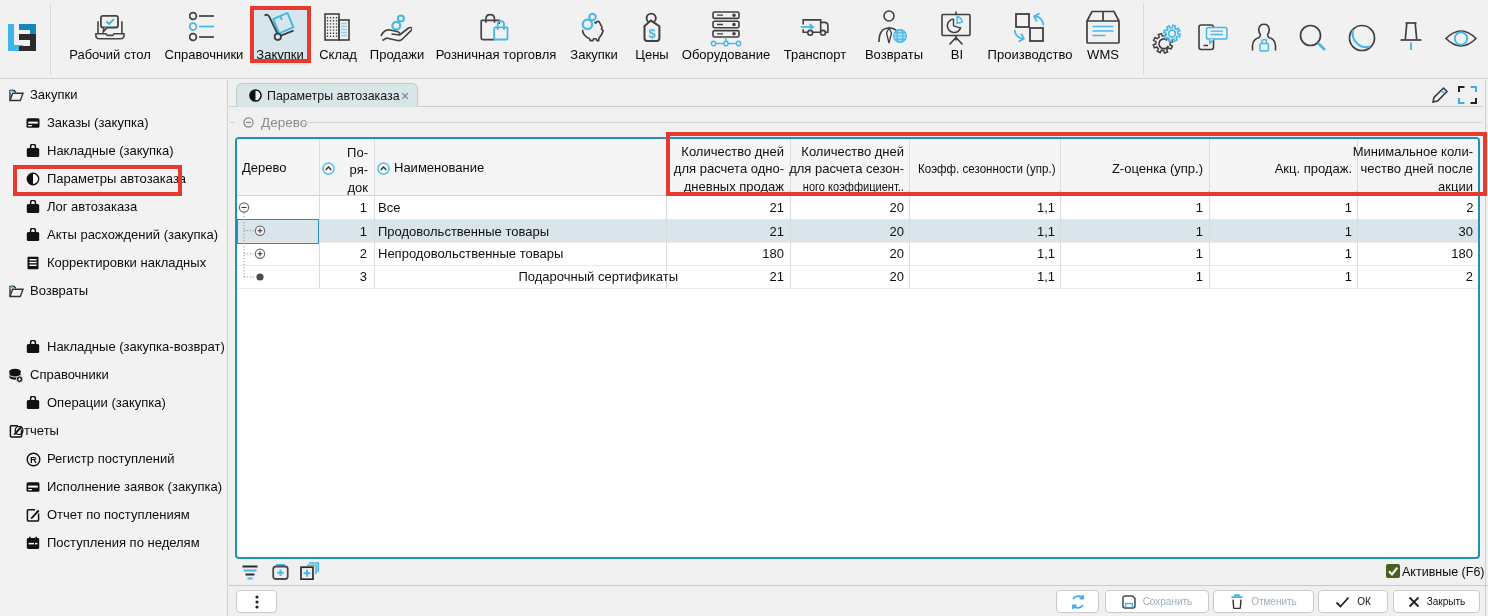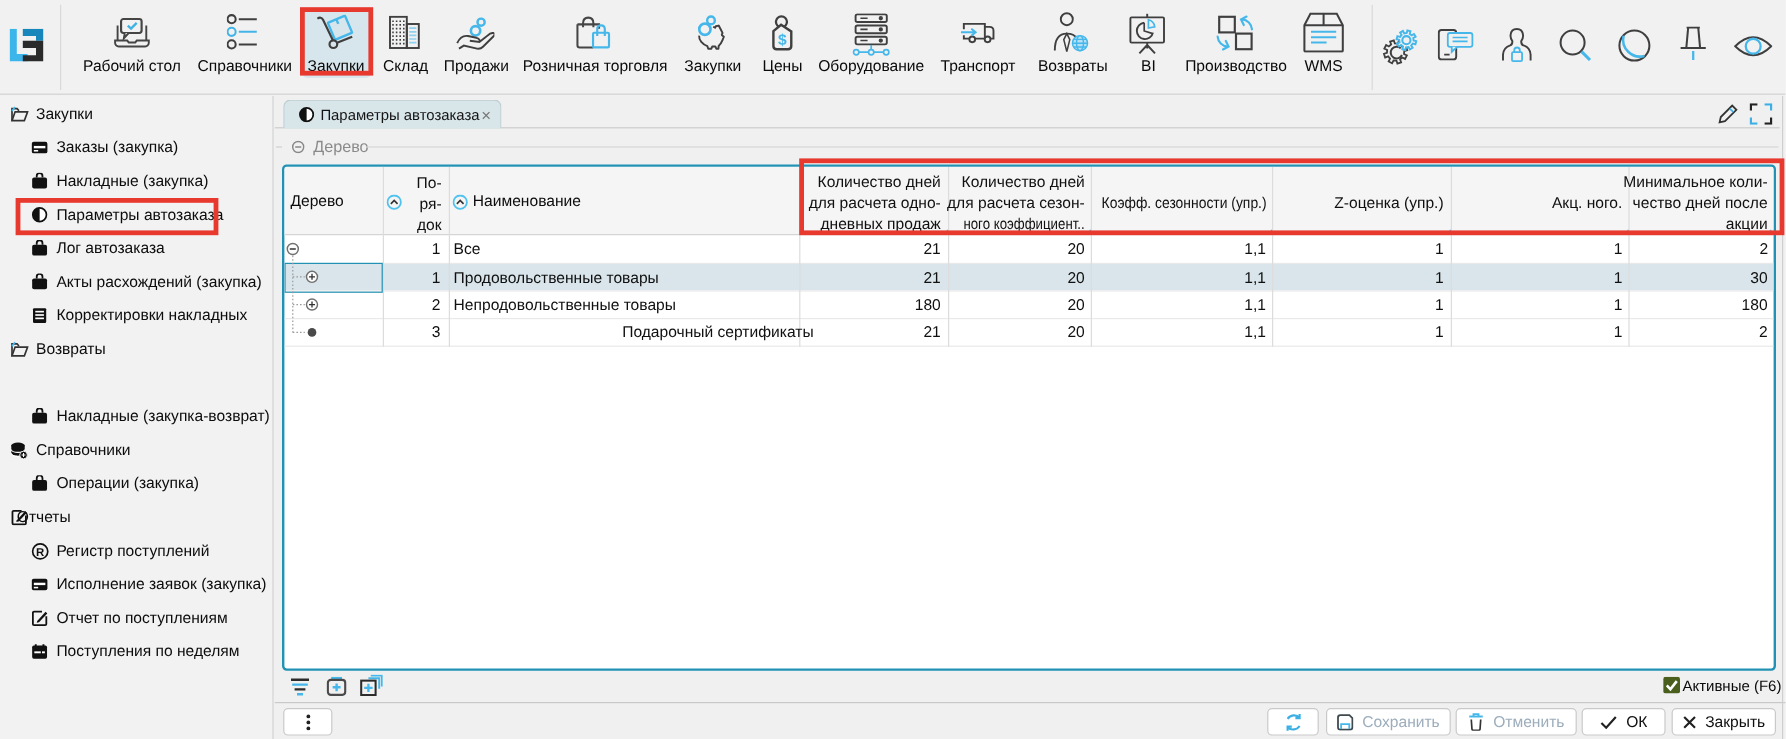--- a/index.html
+++ b/index.html
@@ -5,21 +5,21 @@
 body{font-family:"Liberation Sans",sans-serif;position:relative;background:#f1f1f1;color:#0c0c0c}
 .abs{position:absolute}
 .tlbl{position:absolute;top:47px;font-size:13px;color:#0a0a0a;transform:translateX(-50%);white-space:nowrap}
 .tic{position:absolute;transform:translateX(-50%)}
 .si{position:absolute;height:28px;line-height:28px;font-size:13px;color:#0c0c0c;white-space:nowrap}
 .si svg{position:absolute;top:7px}
 .redbox{position:absolute;border:4px solid #e8392f;z-index:30}
 .colsep{position:absolute;top:0;width:1px;background:#dcdcdc}
 .num{position:absolute;font-size:13px;color:#101010;text-align:right;height:23px;line-height:23px}
 .hdr3{position:absolute;font-size:13px;color:#101010;text-align:right;line-height:17.4px;white-space:nowrap}
-.btn{position:absolute;top:590px;height:23px;background:#fff;border:1px solid #c9c9c9;border-radius:4px;font-size:13px;color:#101010;display:flex;align-items:center;justify-content:center;gap:7px}
+.btn{position:absolute;top:590px;height:23px;background:#fff;border:1px solid #c9c9c9;border-radius:4px;font-size:10px;color:#101010;display:flex;align-items:center;justify-content:center;gap:7px}
 </style></head>
 <body>
 
 <div class="abs" id="toolbar" style="left:0;top:0;width:1488px;height:79px;background:#f1f1f1;border-bottom:1px solid #d2d2d2">
 
   <svg class="abs" style="left:8px;top:24px" width="29" height="28" viewBox="0 0 29 28">
     <path fill="#3cb5ea" d="M0,0 H6 V21 H15 V27 H0 Z"></path>
     <path fill="#1786ba" d="M11,0 H28 V10 H22 V6 H11 Z"></path>
     <path fill="#2b2b2b" d="M11,10 H28 V27 H11 V22 H22 V16 H11 Z"></path>
   </svg>
@@ -427,21 +427,21 @@
   <div class="hdr3" style="left:90px;top:5px;width:41px">По-<br>ря-<br>док</div>
   <svg class="abs" style="left:140px;top:23px" width="13" height="13" viewBox="0 0 14 14" fill="none">
       <circle cx="7" cy="7" r="6" stroke="#4fc2f0" stroke-width="1.6"></circle>
       <path d="M4 8.5 L7 5.5 10 8.5" stroke="#333" stroke-width="1.5"></path>
     </svg>
   <div class="abs" style="left:157px;top:21px;font-size:13px">Наименование</div>
   <div class="hdr3" style="left:340px;top:4px;width:207px">Количество дней<br>для расчета одно-<br>дневных продаж</div>
   <div class="hdr3" style="left:460px;top:4px;width:207px">Количество дней<br>для расчета сезон-<br><span style="display:inline-block;transform:scaleX(0.85);transform-origin:right center">ного коэффициент..</span></div>
   <div class="hdr3" style="left:650px;top:21px;width:168px"><span style="display:inline-block;transform:scaleX(0.89);transform-origin:right center">Коэфф. сезонности (упр.)</span></div>
   <div class="hdr3" style="left:800px;top:21px;width:166px">Z-оценка (упр.)</div>
-  <div class="hdr3" style="left:950px;top:21px;width:165px">Акц. ного.</div>
+  <div class="hdr3" style="left:950px;top:21px;width:165px">Акц. продаж.</div>
   <div class="hdr3" style="left:1040px;top:4px;width:196px">Минимальное коли-<br>чество дней после<br>акции</div>
   <div class="abs" style="left:549px;top:52px;width:0;height:0;border-left:4px solid transparent;border-bottom:4px solid #49b4e6"></div>
     <div class="abs" style="left:668px;top:52px;width:0;height:0;border-left:4px solid transparent;border-bottom:4px solid #49b4e6"></div>
     <div class="abs" style="left:819px;top:52px;width:0;height:0;border-left:4px solid transparent;border-bottom:4px solid #49b4e6"></div>
     <div class="abs" style="left:968px;top:52px;width:0;height:0;border-left:4px solid transparent;border-bottom:4px solid #49b4e6"></div>
     <div class="abs" style="left:1116px;top:52px;width:0;height:0;border-left:4px solid transparent;border-bottom:4px solid #49b4e6"></div>
     <div class="abs" style="left:1235px;top:52px;width:0;height:0;border-left:4px solid transparent;border-bottom:4px solid #49b4e6"></div>
 
   <div class="abs" style="left:0px;top:80px;width:82px;height:25px;border:1.5px solid #2191b4"></div>
 

